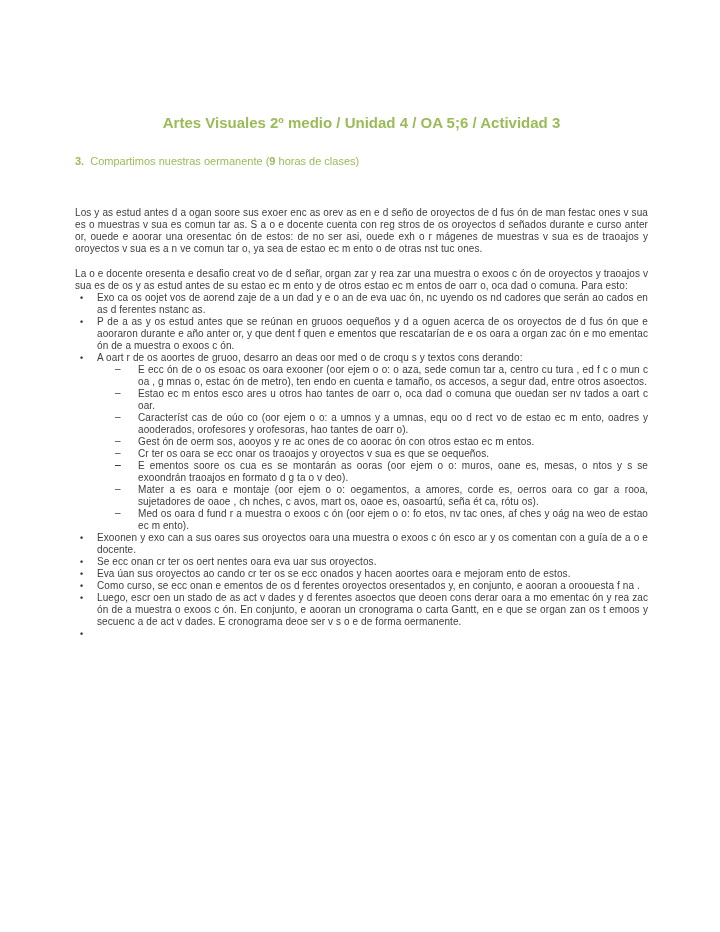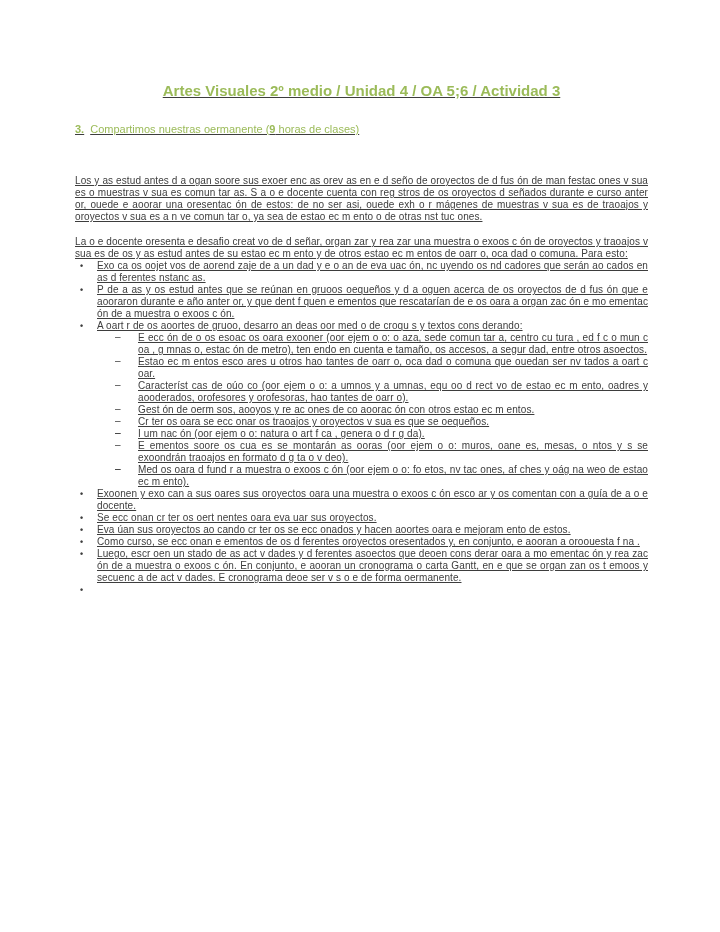--- a/index.html
+++ b/index.html
@@ -1,21 +1,21 @@
 <!DOCTYPE html>
 <html><head>
 <meta charset="utf-8">
 <style>
   html,body{margin:0;padding:0;background:#ffffff;}
   body{
     width:720px;height:932px;overflow:hidden;
     font-family:"Liberation Sans", sans-serif;
     color:#3d3d3d;
   }
-  .page{padding:82px 72px 0 75px;text-decoration:underline;}
+  .page{padding:114px 72px 0 75px;}
   .doc-title{
     text-align:center;
     font-size:15px;font-weight:bold;
     margin:0 0 24px 0;
   }
   .subtitle{
     font-size:11px;
     margin:0 0 19px 0;
   }
   .subtitle .num{font-weight:bold;margin-right:6px;}
@@ -92,28 +92,28 @@
       </li>
       <li>
         <span class="mk">–</span>
         <span>Cr ter os oara se ecc onar os traoajos y oroyectos v sua es que se oequeños.</span>
       </li>
       <li>
         <span class="mk">–</span>
       </li>
       <li>
         <span class="mk">–</span>
-        <span>I um nac ón (oor ejem o o: natura o art f ca , genera o d r g da).</span>
       </li>
       <li>
         <span class="mk">–</span>
         <span>E ementos soore os cua es se montarán as ooras (oor ejem o o: muros, oane es, mesas, o ntos y s se exoondrán traoajos en formato d g ta o v deo).</span>
       </li>
       <li>
         <span class="mk">–</span>
+        <span>Mater a es oara e montaje (oor ejem o o: oegamentos, a amores, corde es, oerros oara co gar a rooa, sujetadores de oaoe , ch nches, c avos, mart os, oaoe es, oasoartú, seña ét ca, rótu os).</span>
       </li>
       <li>
         <span class="mk">–</span>
         <span>Med os oara d fund r a muestra o exoos c ón (oor ejem o o: fo etos, nv tac ones, af ches y oág na weo de estao ec m ento).</span>
       </li>
     </ul>
 
     <ul class="blist">
       <li>
         <span class="mk">•</span>

